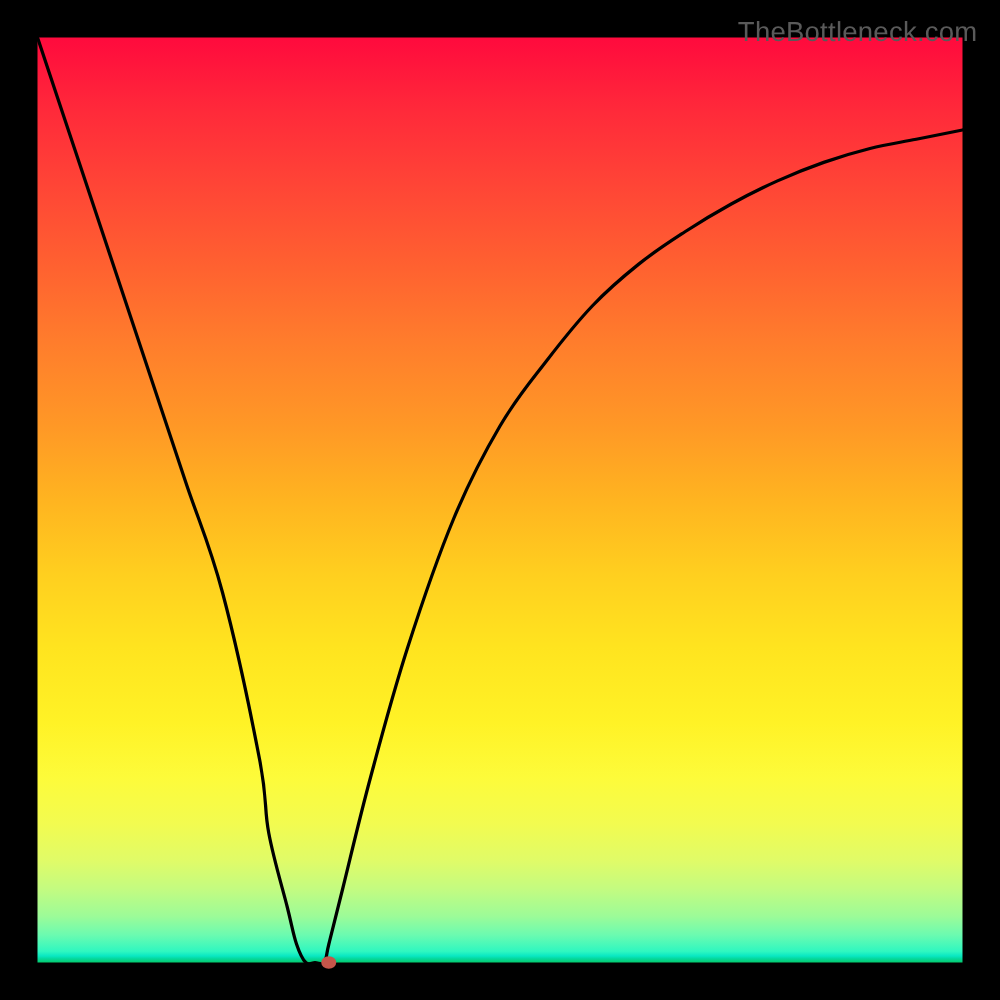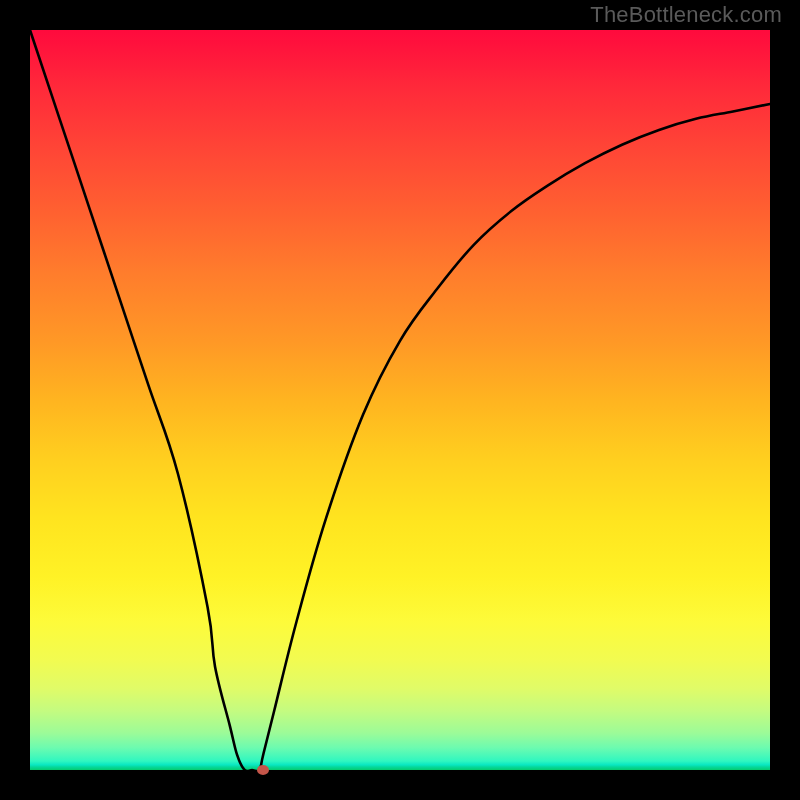--- a/index.html
+++ b/index.html
@@ -5,21 +5,21 @@
   * { margin: 0; padding: 0; box-sizing: border-box; }
   body {
     width: 800px;
     height: 800px;
     background: #000000;
     position: relative;
     font-family: Arial, Helvetica, sans-serif;
   }
   .watermark {
     position: absolute;
-    top: 2px;
+    top: 13px;
     right: 18px;
     color: #5a5a5a;
     font-size: 22px;
     font-weight: 400;
     letter-spacing: 0.2px;
     z-index: 10;
   }
   .plot-area {
     position: absolute;
     left: 30px;

